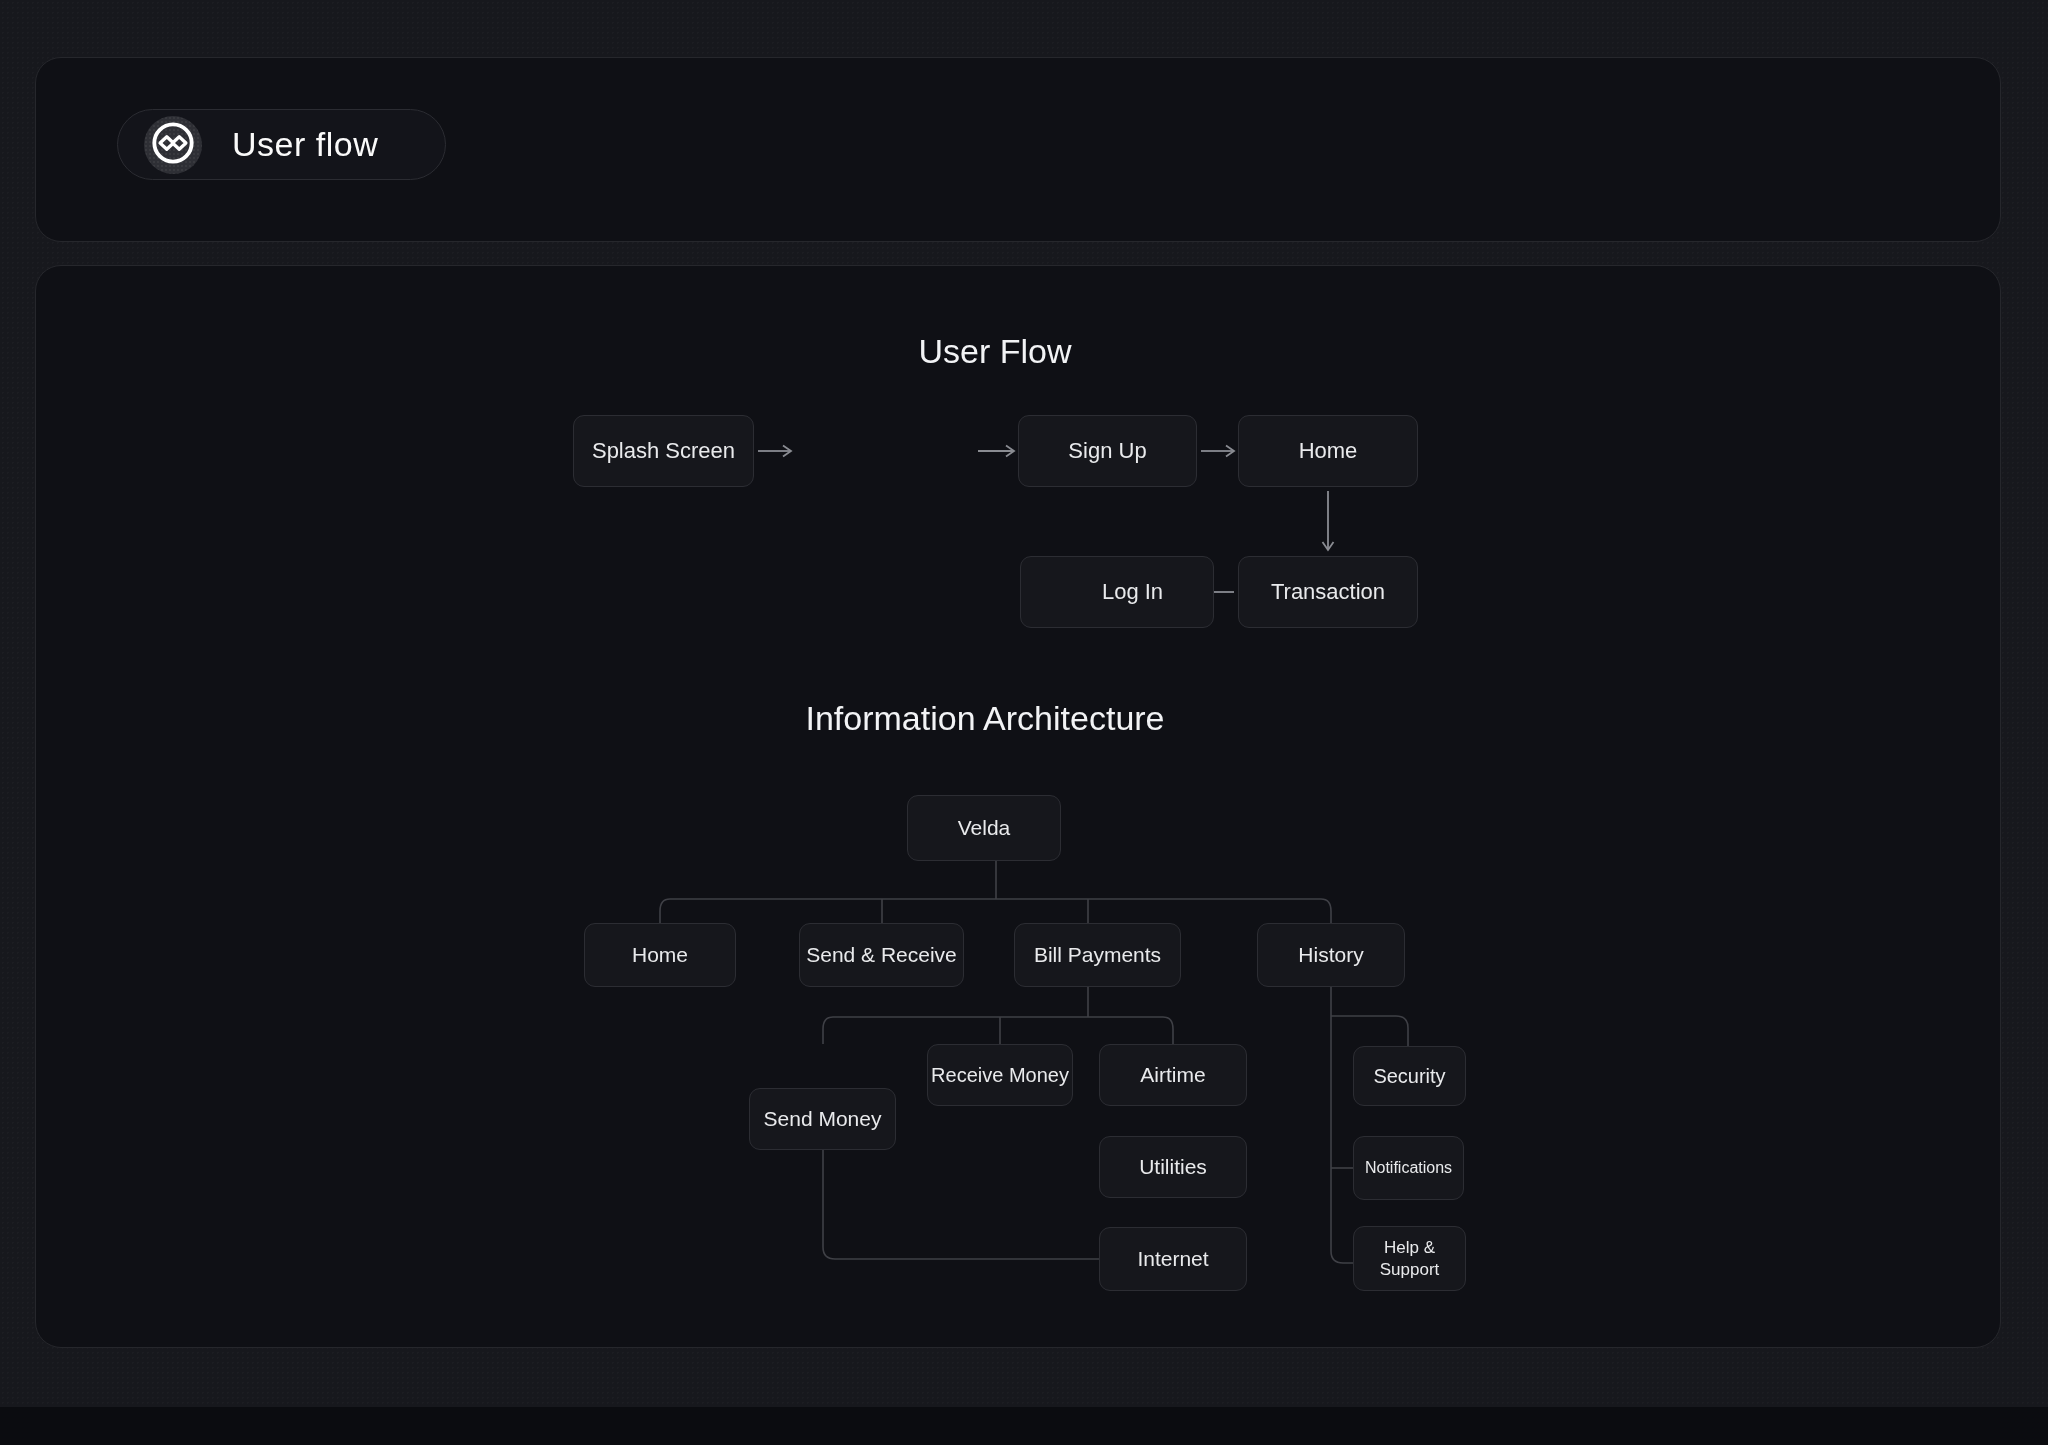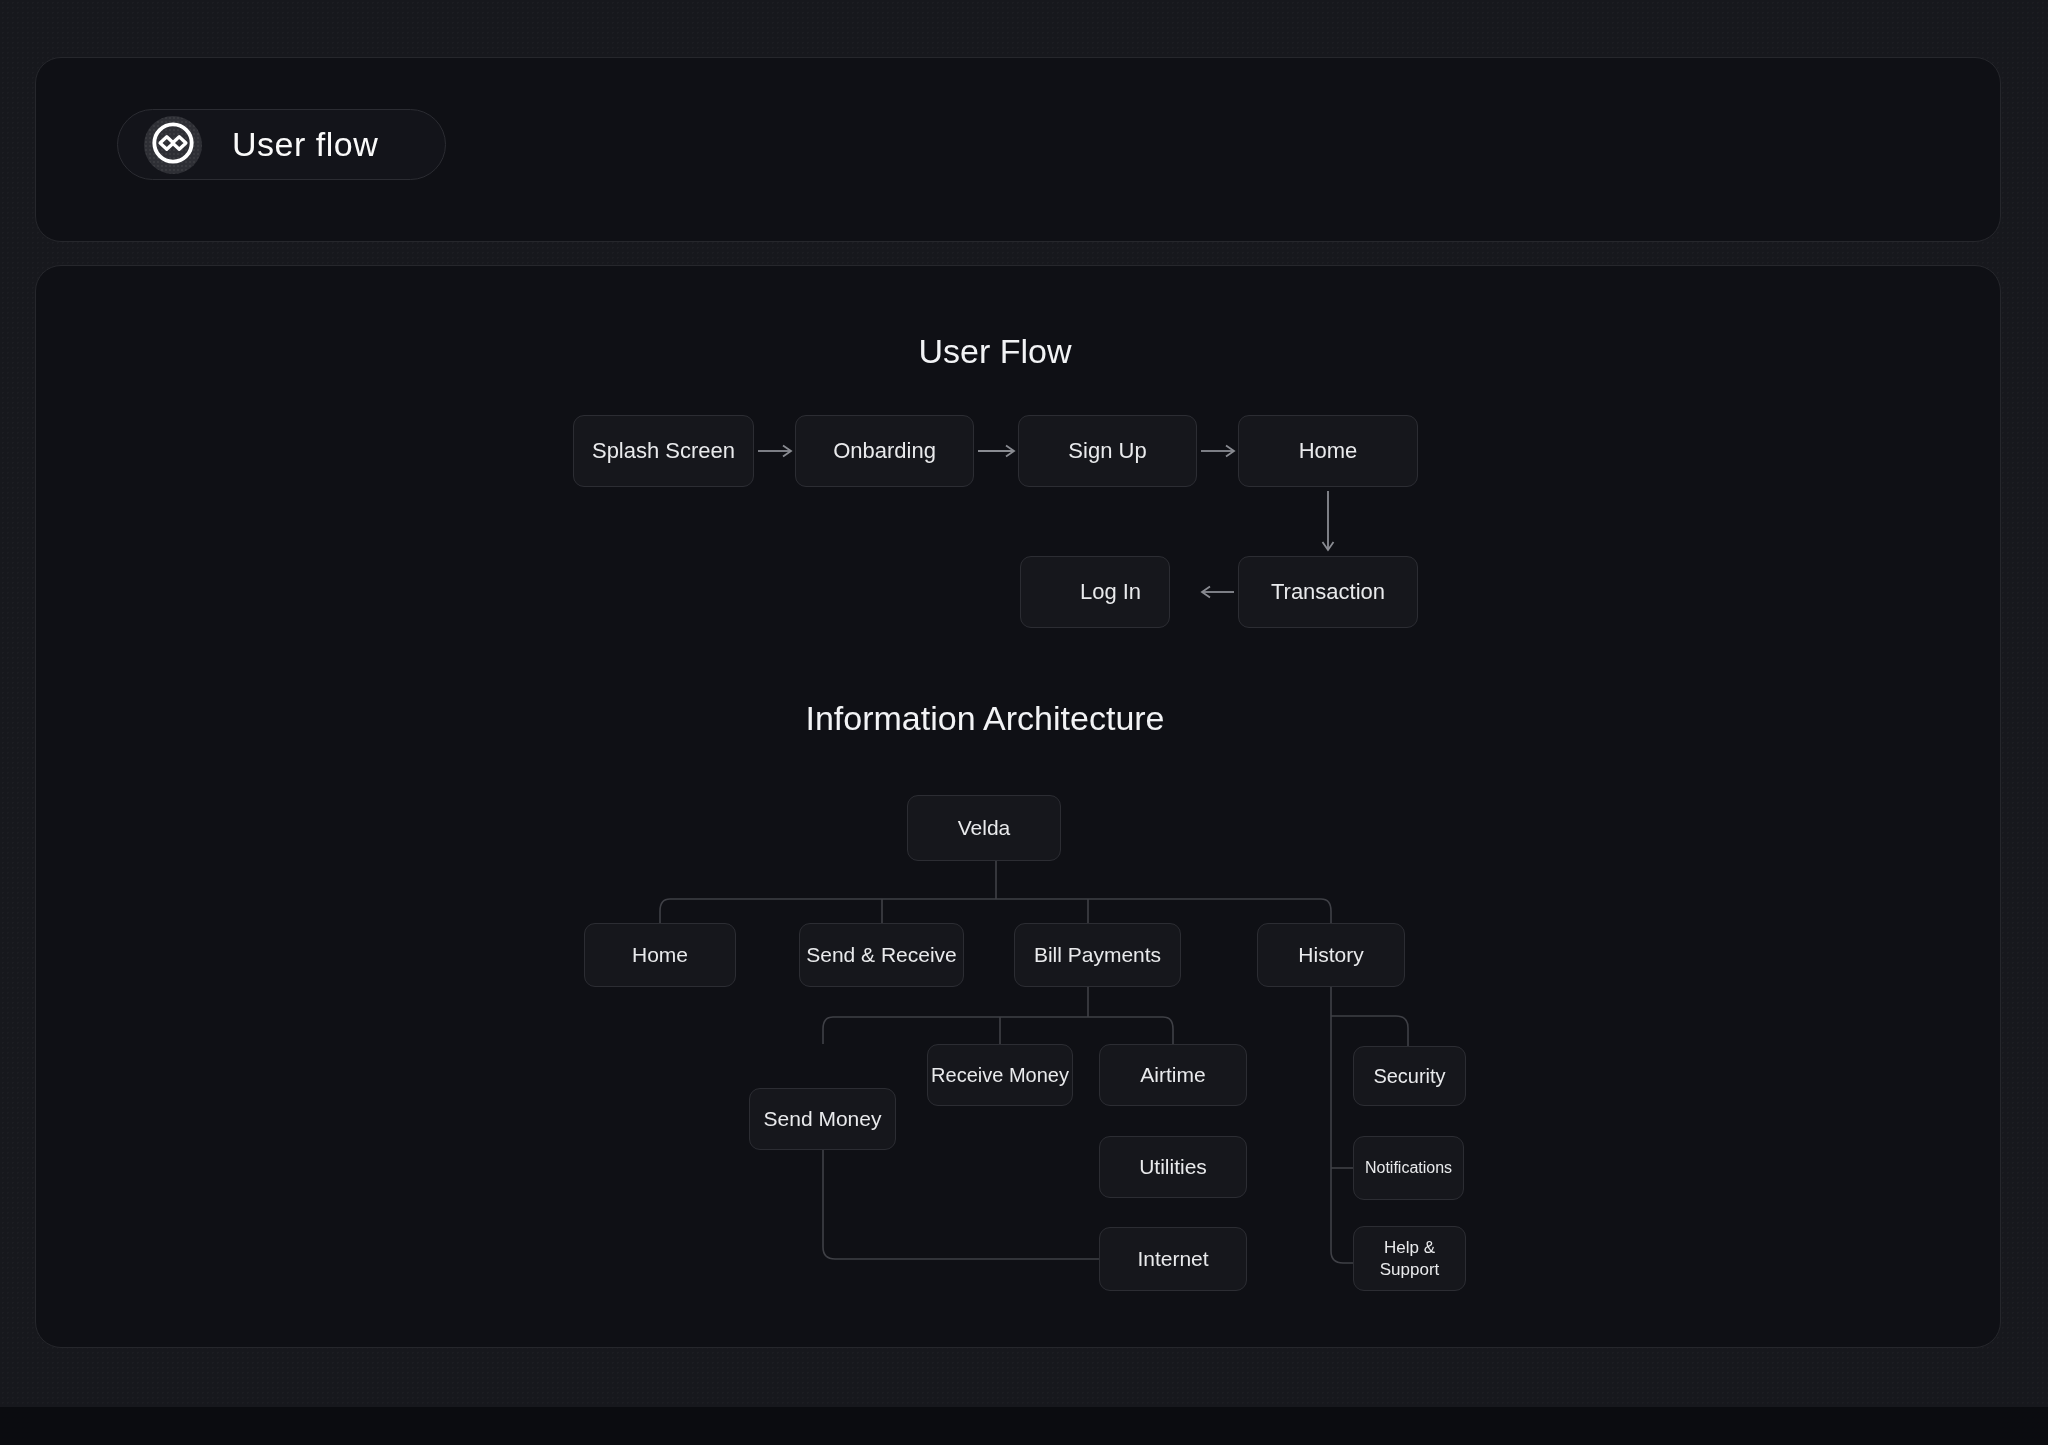--- a/index.html
+++ b/index.html
@@ -117,24 +117,23 @@
     <path class="tree-line" d="M964 751 V778"></path>
     <path class="tree-line" d="M787 840 V981 Q787 993 799 993 H1063"></path>
     <path class="tree-line" d="M1295 721 V985 Q1295 997 1307 997 H1317"></path>
     <path class="tree-line" d="M1295 750 H1360 Q1372 750 1372 762 V780"></path>
     <path class="tree-line" d="M1295 902 H1317"></path>
   </svg>
 
   <div class="section-title" style="left:959px; top:66px;">User Flow</div>
 
   <div class="node" style="left:537px; top:149px; width:181px; height:72px;">Splash Screen</div>
-  <div class="node" style="left:759px; top:149px; width:179px; height:72px;">Onbarding</div>
   <div class="node" style="left:982px; top:149px; width:179px; height:72px;">Sign Up</div>
   <div class="node" style="left:1202px; top:149px; width:180px; height:72px;">Home</div>
-  <div class="node" style="left:984px; top:290px; width:150px; height:72px;padding-left:31px;">Log In</div>
+  <div class="node" style="left:984px; top:290px; width:194px; height:72px;padding-left:31px;">Log In</div>
   <div class="node" style="left:1202px; top:290px; width:180px; height:72px;">Transaction</div>
 
   <div class="section-title" style="left:949px; top:433px;">Information Architecture</div>
 
   <div class="node ia" style="left:871px; top:529px; width:154px; height:66px;">Velda</div>
 
   <div class="node ia" style="left:548px; top:657px; width:152px; height:64px;">Home</div>
   <div class="node ia" style="left:763px; top:657px; width:165px; height:64px;">Send &amp; Receive</div>
   <div class="node ia" style="left:978px; top:657px; width:167px; height:64px;">Bill Payments</div>
   <div class="node ia" style="left:1221px; top:657px; width:148px; height:64px;">History</div>

